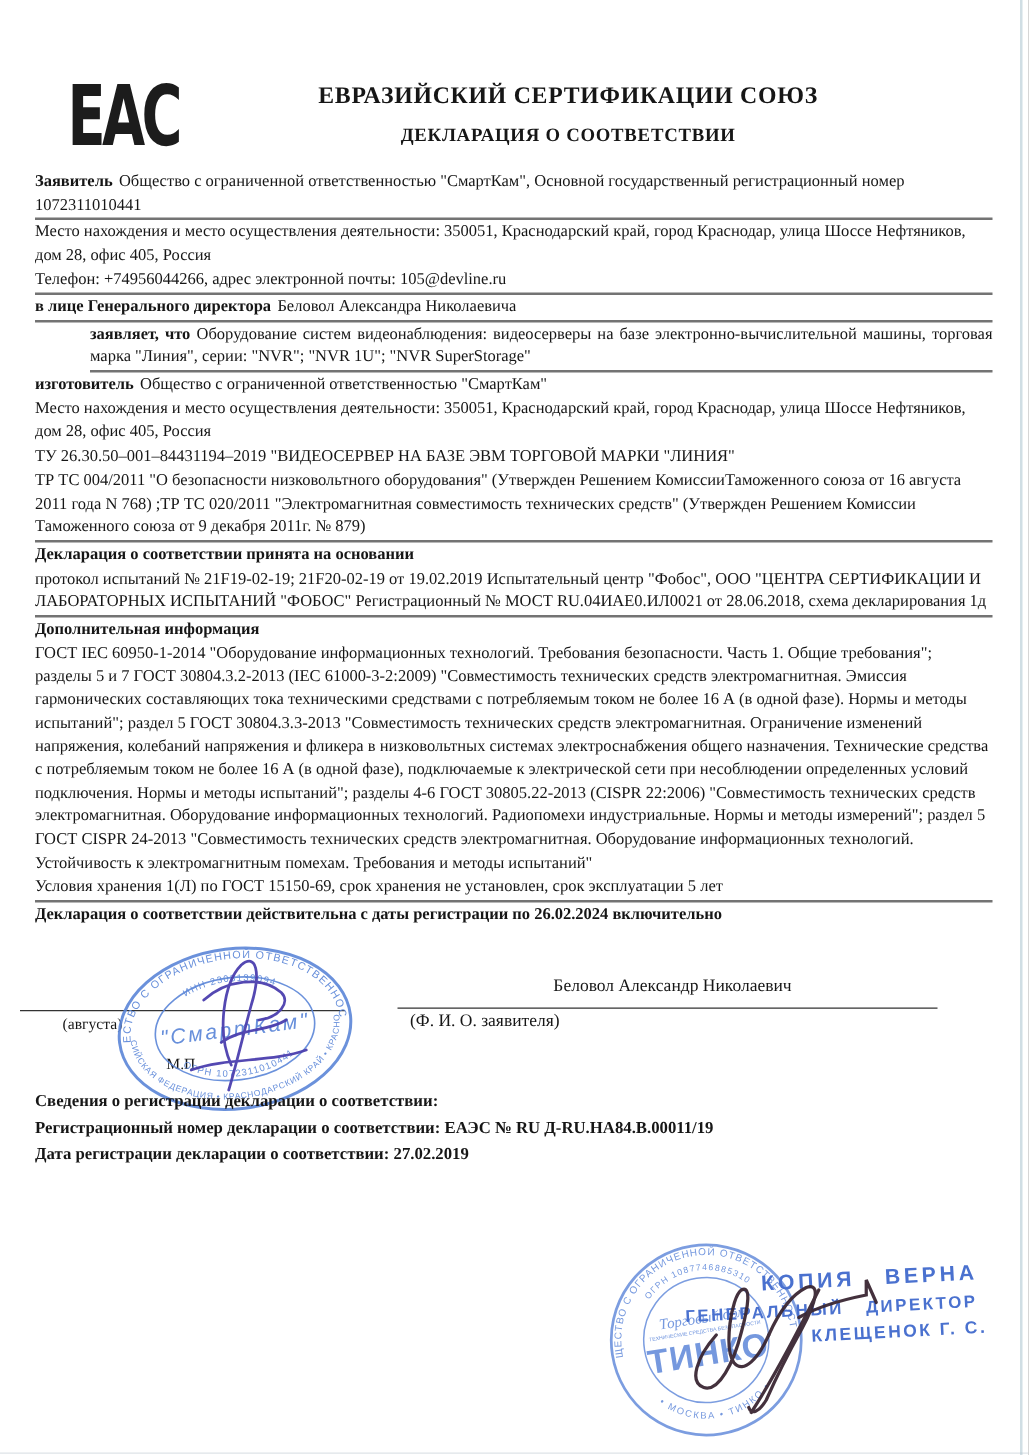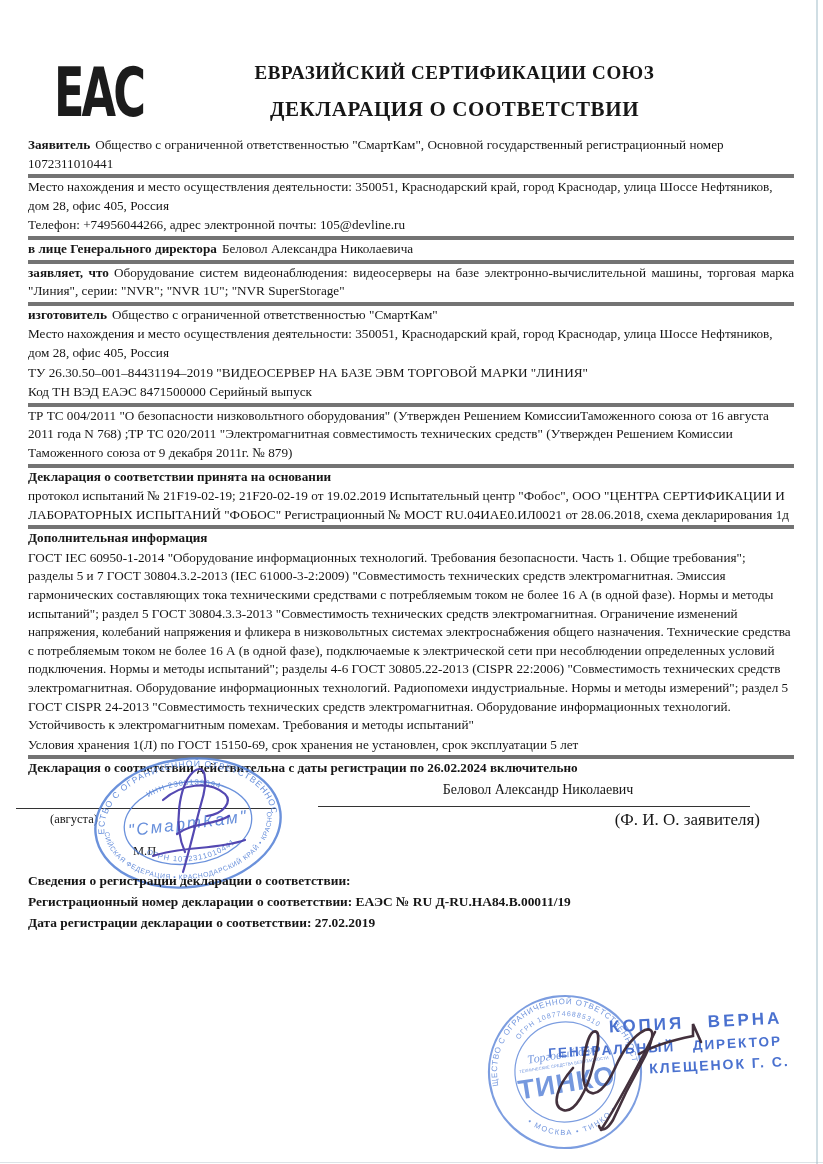--- a/index.html
+++ b/index.html
@@ -14,41 +14,41 @@
   
   .hdr{display:flex;align-items:center;margin:52px 40px 0 26px;}
   .eac{width:110px;flex:0 0 110px;}
   .eac-txt{
     font-family:"DejaVu Sans",sans-serif;font-weight:bold;font-size:62px;line-height:76px;
     letter-spacing:-4px;transform:scale(0.72,1.08);transform-origin:left top;color:#1c1c1c;
     margin-left:28px;
   }
   .titles{flex:1;text-align:center;padding:4px 10px 0 0;}
   .t1{font-weight:bold;font-size:19px;letter-spacing:.6px;}
-  .t2{font-weight:bold;font-size:21px;letter-spacing:.6px;margin-top:13px;}
+  .t2{font-weight:bold;font-size:15px;letter-spacing:.6px;margin-top:13px;}
 
   
   .body{
     position:absolute;left:28px;top:136px;width:766px;height:632px;
     font-size:13.2px;line-height:18.6px;
   }
   .row{margin:0;padding:0 0 1px 0;}
-  .u{border-bottom:4px solid #737373;}
+  .u{border-bottom:2px solid #737373;}
   .lead{font-weight:bold;margin-right:5px;}
-  .just{text-align:justify;}
+  .just{text-align:justify;margin-left:44px;}
   .bold{font-weight:bold;}
 
   
   .sigzone{position:absolute;left:28px;top:768px;width:766px;height:100px;}
   .sig-line-left{position:absolute;left:-12px;top:40px;width:260px;border-top:1.5px solid #333;}
   .sig-caption{position:absolute;left:22px;top:44px;font-size:12.5px;}
   .sig-mp{position:absolute;left:105px;top:76px;font-size:12.5px;}
   .fio-name{position:absolute;left:300px;top:14px;width:420px;text-align:center;font-size:14px;}
   .fio-line{position:absolute;left:290px;top:38px;width:432px;border-top:1.5px solid #333;}
-  .fio-caption{position:absolute;left:312px;top:42px;width:420px;text-align:right;font-size:17px;}
+  .fio-caption{position:absolute;left:300px;top:42px;width:420px;text-align:left;font-size:14px;}
   .stamp1{position:absolute;left:62px;top:-14px;transform:rotate(-7deg);}
   .sigA{position:absolute;left:105px;top:-12px;}
 
   
   .reg{position:absolute;left:28px;top:870px;width:766px;font-size:13.4px;line-height:21px;font-weight:bold;}
 
   
   .tinco{position:absolute;left:480px;top:992px;transform:rotate(-9deg);}
   .copystamp{
     position:absolute;left:548px;top:1014px;width:256px;transform:rotate(-3deg);
@@ -78,21 +78,20 @@
 
   <div class="body">
     <p class="row u"><span class="lead">Заявитель</span><span>Общество с ограниченной ответственностью "СмартКам", Основной государственный регистрационный номер 1072311010441</span></p>
     <p class="row"><span>Место нахождения и место осуществления деятельности: 350051, Краснодарский край, город Краснодар, улица Шоссе Нефтяников, дом 28, офис 405, Россия</span></p>
     <p class="row u"><span>Телефон: +74956044266, адрес электронной почты: 105@devline.ru</span></p>
     <p class="row u"><span class="lead">в лице Генерального директора</span><span>Беловол Александра Николаевича</span></p>
     <p class="row u just"><span class="lead">заявляет, что</span><span>Оборудование систем видеонаблюдения: видеосерверы на базе электронно-вычислительной машины,  торговая марка "Линия", серии: "NVR"; "NVR 1U"; "NVR SuperStorage"</span></p>
     <p class="row"><span class="lead">изготовитель</span><span>Общество с ограниченной ответственностью "СмартКам"</span></p>
     <p class="row"><span>Место нахождения и место осуществления деятельности: 350051, Краснодарский край, город Краснодар, улица Шоссе Нефтяников, дом 28, офис 405, Россия</span></p>
     <p class="row"><span>ТУ 26.30.50–001–84431194–2019 "ВИДЕОСЕРВЕР НА БАЗЕ ЭВМ ТОРГОВОЙ МАРКИ "ЛИНИЯ"</span></p>
-    <p class="row u"><span>Код ТН ВЭД ЕАЭС  8471500000 Серийный выпуск</span></p>
     <p class="row u"><span>ТР ТС 004/2011 "О безопасности низковольтного оборудования" (Утвержден Решением КомиссииТаможенного союза от 16 августа 2011 года N 768) ;ТР ТС 020/2011 "Электромагнитная совместимость технических средств" (Утвержден Решением Комиссии Таможенного союза от 9 декабря 2011г. № 879)</span></p>
     <p class="row bold">Декларация о соответствии принята на основании</p>
     <p class="row u"><span>протокол испытаний № 21F19-02-19; 21F20-02-19 от 19.02.2019 Испытательный центр "Фобос", ООО "ЦЕНТРА СЕРТИФИКАЦИИ И ЛАБОРАТОРНЫХ ИСПЫТАНИЙ "ФОБОС" Регистрационный № МОСТ RU.04ИАЕ0.ИЛ0021 от 28.06.2018, схема декларирования 1д</span></p>
     <p class="row bold">Дополнительная информация</p>
     <p class="row"><span>ГОСТ IEC 60950-1-2014 "Оборудование информационных технологий. Требования безопасности. Часть 1. Общие требования"; разделы 5 и 7 ГОСТ 30804.3.2-2013 (IEC 61000-3-2:2009) "Совместимость технических средств электромагнитная. Эмиссия гармонических составляющих тока техническими средствами с потребляемым током не более 16 А (в одной фазе). Нормы и методы испытаний"; раздел 5 ГОСТ 30804.3.3-2013 "Совместимость технических средств электромагнитная. Ограничение изменений напряжения, колебаний напряжения и фликера в низковольтных системах электроснабжения общего назначения. Технические средства с потребляемым током не более 16 А (в одной фазе), подключаемые к электрической сети при несоблюдении определенных условий подключения. Нормы и методы испытаний"; разделы 4-6 ГОСТ 30805.22-2013 (CISPR 22:2006) "Совместимость технических средств электромагнитная. Оборудование информационных технологий. Радиопомехи индустриальные. Нормы и методы измерений"; раздел 5 ГОСТ CISPR 24-2013 "Совместимость технических средств электромагнитная. Оборудование информационных технологий. Устойчивость к электромагнитным помехам. Требования и методы испытаний"</span></p>
     <p class="row u"><span>Условия хранения 1(Л) по ГОСТ 15150-69, срок хранения не установлен, срок эксплуатации 5 лет</span></p>
     <p class="row bold">Декларация о соответствии  действительна с даты регистрации по 26.02.2024 включительно</p>
   </div>
 
   <div class="sigzone">

